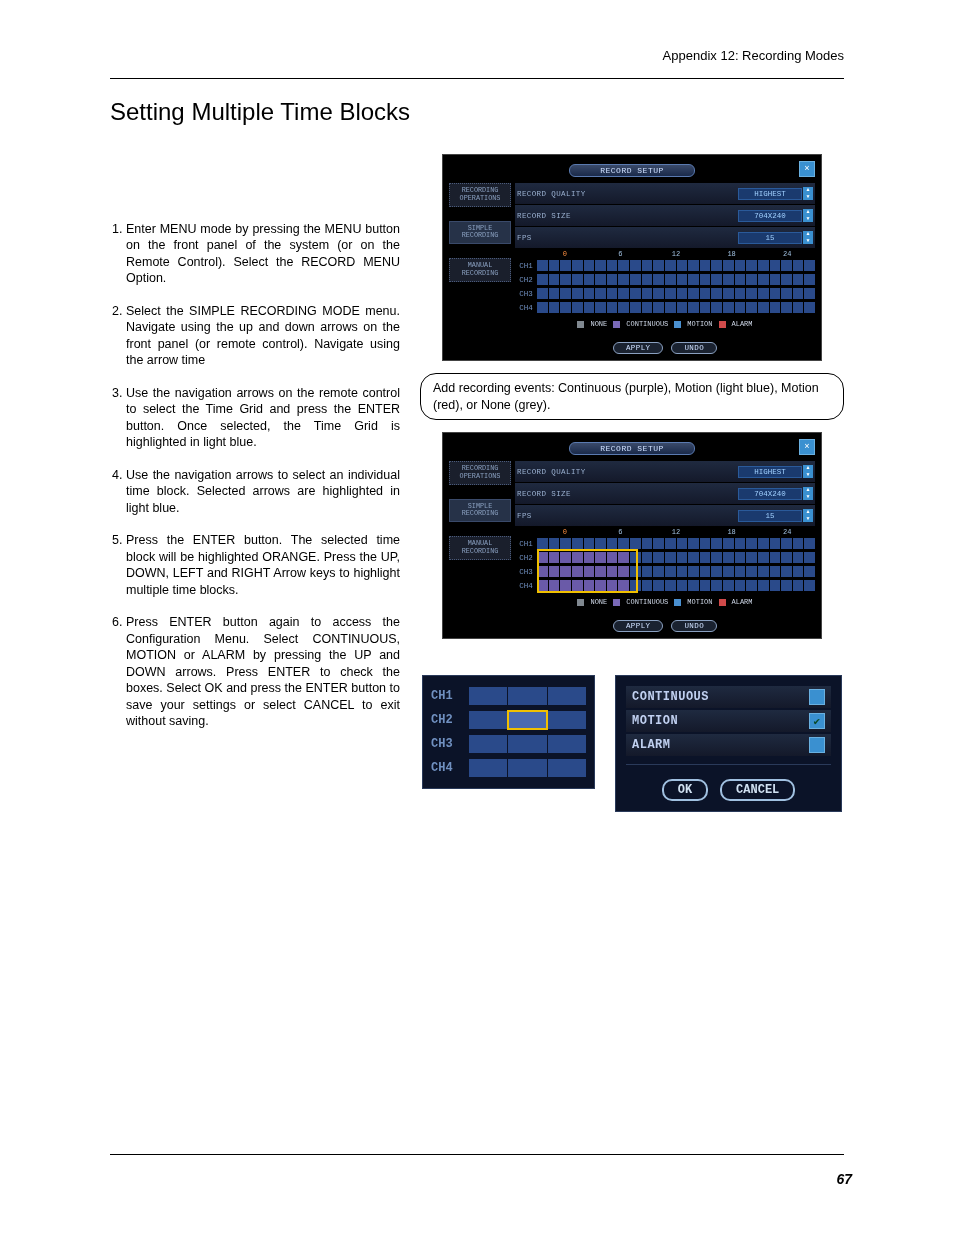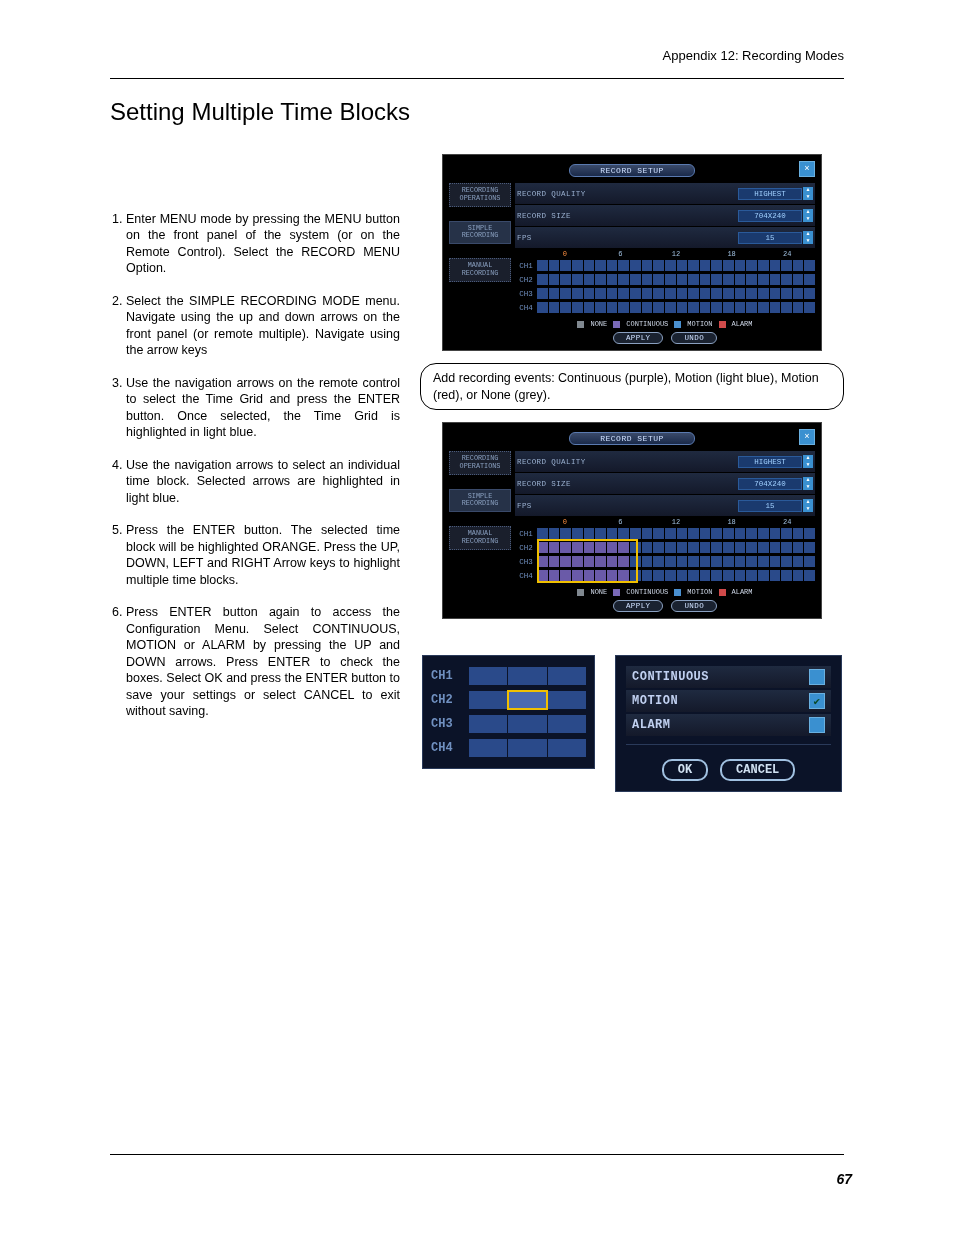--- a/index.html
+++ b/index.html
@@ -32,21 +32,21 @@
 .time-axis { display:flex; color:#a0c0e0; font-size:7px; padding-left:22px; gap:0; height:10px; align-items:center; }
 .time-axis span { flex:1; text-align:center; }
 .time-axis span:first-child { color:#ff9040; }
 .grid-row { display:flex; align-items:center; height:13px; margin-bottom:1px; }
 .ch-lbl { width:22px; color:#7090c0; font-size:7.5px; text-align:center; }
 .grid-cells { flex:1; display:flex; gap:1px; height:11px; }
 .grid-cells div { flex:1; background:#2a4a8a; }
 .grid-cells .ct { background:#6a5aa8; }
 .legend-row { display:flex; justify-content:center; gap:6px; margin-top:6px; font-size:7px; color:#cfd8e8; align-items:center; }
 .legend-row .sw { width:7px; height:7px; display:inline-block; }
-.btn-row { display:flex; justify-content:center; gap:8px; margin-top:4px; }
+.btn-row { display:flex; justify-content:center; gap:8px; margin-top:14px; }
 .pill-btn { border:1px solid #8aa0c0; border-radius:8px; padding:1px 12px; color:#cfe0ff; font-size:7.5px; background:#1a2230; letter-spacing:.4px; }
 
 .callout { width:424px; border:1.5px solid #000; border-radius:16px; padding:6px 12px; font-size:12.5px; line-height:1.32; box-sizing:border-box; }
 
 .small-panels-row { display:flex; gap:20px; align-items:flex-start; justify-content:center; margin-top:24px; width:100%; }
 .ch-panel { width:155px; background:#0b1328; border:1px solid #2a3a5a; padding:8px; font-family:"Courier New",monospace; color:#c0d0f0; }
 .ch-panel .ch-row { display:flex; align-items:center; height:24px; }
 .ch-panel .ch-row .cl { width:38px; font-size:12px; font-weight:bold; color:#7090c0; }
 .ch-panel .ch-row .cells { flex:1; display:flex; gap:1px; height:18px; }
 .ch-panel .ch-row .cells div { flex:1; background:#2a4a8a; }
@@ -65,21 +65,21 @@
 <div class="page">
   <div class="header-right">Appendix 12: Recording Modes</div>
   <div class="hr-top"></div>
 
   <h1>Setting Multiple Time Blocks</h1>
 
   <div class="content-row">
     <div class="left-col">
       <ol>
         <li>Enter MENU mode by pressing the MENU button on the front panel of the system (or on the Remote Control). Select the RECORD MENU Option.</li>
-        <li>Select the SIMPLE RECORDING MODE menu. Navigate using the up and down arrows on the front panel (or remote multiple). Navigate using the arrow keys</li>
+        <li>Select the SIMPLE RECORDING MODE menu. Navigate using the up and down arrows on the front panel (or remote control). Navigate using the arrow time</li>
         <li>Use the navigation arrows on the remote control to select the Time Grid and press the ENTER button. Once selected, the Time Grid is highlighted in light blue.</li>
         <li>Use the navigation arrows to select an individual time block. Selected arrows are highlighted in light blue.</li>
         <li>Press the ENTER button. The selected time block will be highlighted ORANGE. Press the UP, DOWN, LEFT and RIGHT Arrow keys to highlight multiple time blocks.</li>
         <li>Press ENTER button again to access the Configuration Menu. Select CONTINUOUS, MOTION or ALARM by pressing the UP and DOWN arrows. Press ENTER to check the boxes. Select OK and press the ENTER button to save your settings or select CANCEL to exit without saving.</li>
       </ol>
     </div>
 
     <div class="right-col">
 
       <div class="panel">

